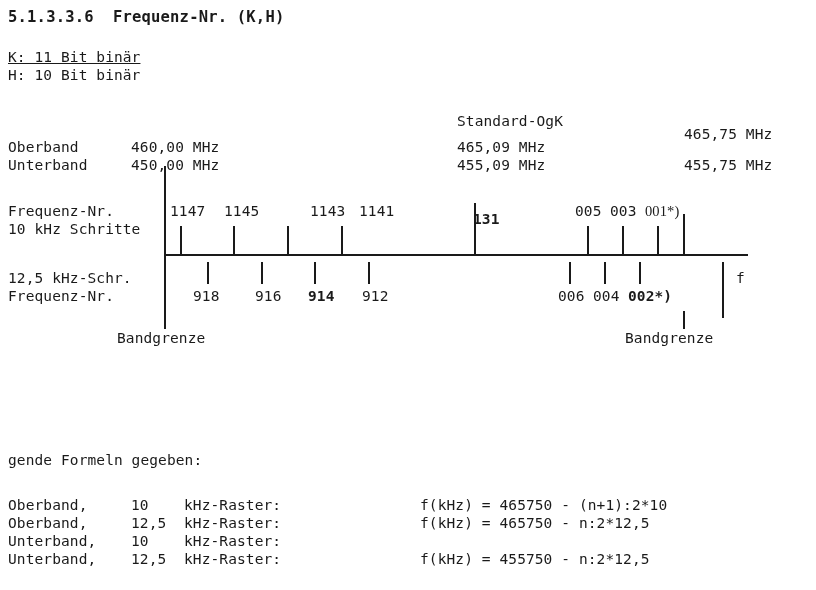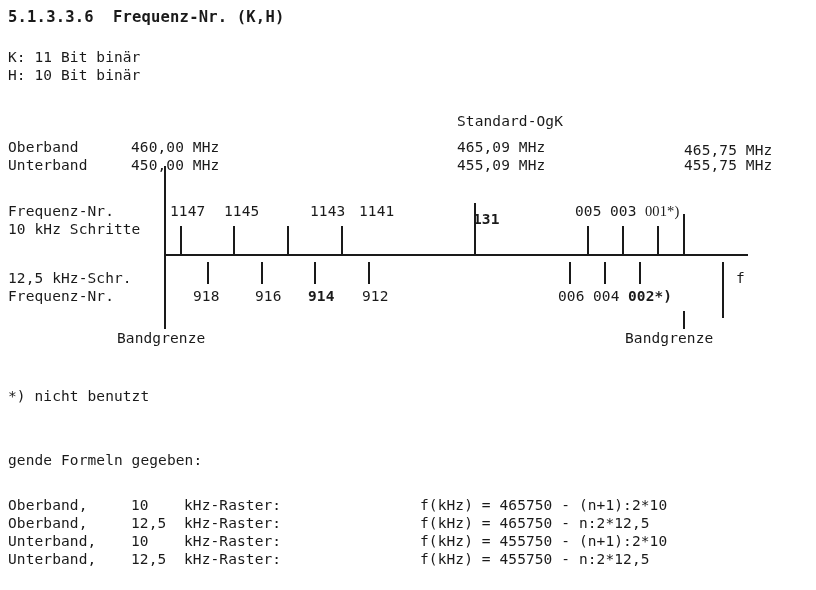--- a/index.html
+++ b/index.html
@@ -52,29 +52,29 @@
     width: 2px;
   }
 </style>
 </head>
 <body>
 
 <div class="page">
 
   <div class="abs heading" style="left:8px; top:8px;"><span>5.1.3.3.6</span>&nbsp;&nbsp;<span>Frequenz-Nr. (K,H)</span></div>
 
-  <div class="abs txt" style="left:8px; top:49px;">K: 11 Bit binär</div>
+  <div class="abs txt" style="left:8px; top:49px;text-decoration:underline;">K: 11 Bit binär</div>
   <div class="abs txt" style="left:8px; top:67px;">H: 10 Bit binär</div>
 
   <div class="abs txt" style="left:457px; top:113px;">Standard-OgK</div>
 
   <div class="abs txt" style="left:8px; top:139px;">Oberband</div>
   <div class="abs txt" style="left:131px; top:139px;">460,00 MHz</div>
   <div class="abs txt" style="left:457px; top:139px;">465,09 MHz</div>
-  <div class="abs txt" style="left:684px; top:142px;text-align:center;">465,75 MHz</div>
+  <div class="abs txt" style="left:684px; top:126px;text-align:center;">465,75 MHz</div>
 
   <div class="abs txt" style="left:8px; top:157px;">Unterband</div>
   <div class="abs txt" style="left:131px; top:157px;">450,00 MHz</div>
   <div class="abs txt" style="left:457px; top:157px;">455,09 MHz</div>
   <div class="abs txt" style="left:684px; top:157px;">455,75 MHz</div>
 
   <div class="abs txt" style="left:8px; top:203px;">Frequenz-Nr.</div>
   <div class="abs txt" style="left:8px; top:221px;">10 kHz Schritte</div>
 
   <div class="abs txt" style="left:8px; top:270px;">12,5 kHz-Schr.</div>
@@ -124,37 +124,35 @@
   <div class="abs txt" style="left:362px; top:288px;">912</div>
   <div class="abs txt" style="left:558px; top:288px;">006</div>
   <div class="abs txt" style="left:593px; top:288px;">004</div>
   <div class="abs txt" style="left:628px; top:288px;font-weight:bold;">002*)</div>
 
   <div class="abs txt" style="left:736px; top:270px;">f</div>
 
   <div class="abs txt" style="left:117px; top:330px;">Bandgrenze</div>
   <div class="abs txt" style="left:625px; top:330px;">Bandgrenze</div>
 
-  <div class="abs txt" style="left:8px; top:388px;">*) nicht benutzt</div>
 
   <div class="abs txt" style="left:8px; top:452px;">gende Formeln gegeben:</div>
 
   <div class="abs txt" style="left:8px; top:497px;">Oberband,</div>
   <div class="abs txt" style="left:131px; top:497px;">10</div>
   <div class="abs txt" style="left:184px; top:497px;">kHz-Raster:</div>
   <div class="abs txt" style="left:420px; top:497px;">f(kHz) = 465750 - (n+1):2*10</div>
 
   <div class="abs txt" style="left:8px; top:515px;">Oberband,</div>
   <div class="abs txt" style="left:131px; top:515px;">12,5</div>
   <div class="abs txt" style="left:184px; top:515px;">kHz-Raster:</div>
   <div class="abs txt" style="left:420px; top:515px;">f(kHz) = 465750 - n:2*12,5</div>
 
   <div class="abs txt" style="left:8px; top:533px;">Unterband,</div>
   <div class="abs txt" style="left:131px; top:533px;">10</div>
   <div class="abs txt" style="left:184px; top:533px;">kHz-Raster:</div>
-  <div class="abs txt" style="left:420px; top:533px;">f(kHz) = 455750 - (n+1):2*10</div>
 
   <div class="abs txt" style="left:8px; top:551px;">Unterband,</div>
   <div class="abs txt" style="left:131px; top:551px;">12,5</div>
   <div class="abs txt" style="left:184px; top:551px;">kHz-Raster:</div>
   <div class="abs txt" style="left:420px; top:551px;">f(kHz) = 455750 - n:2*12,5</div>
 
 </div>
 
 </body></html>

